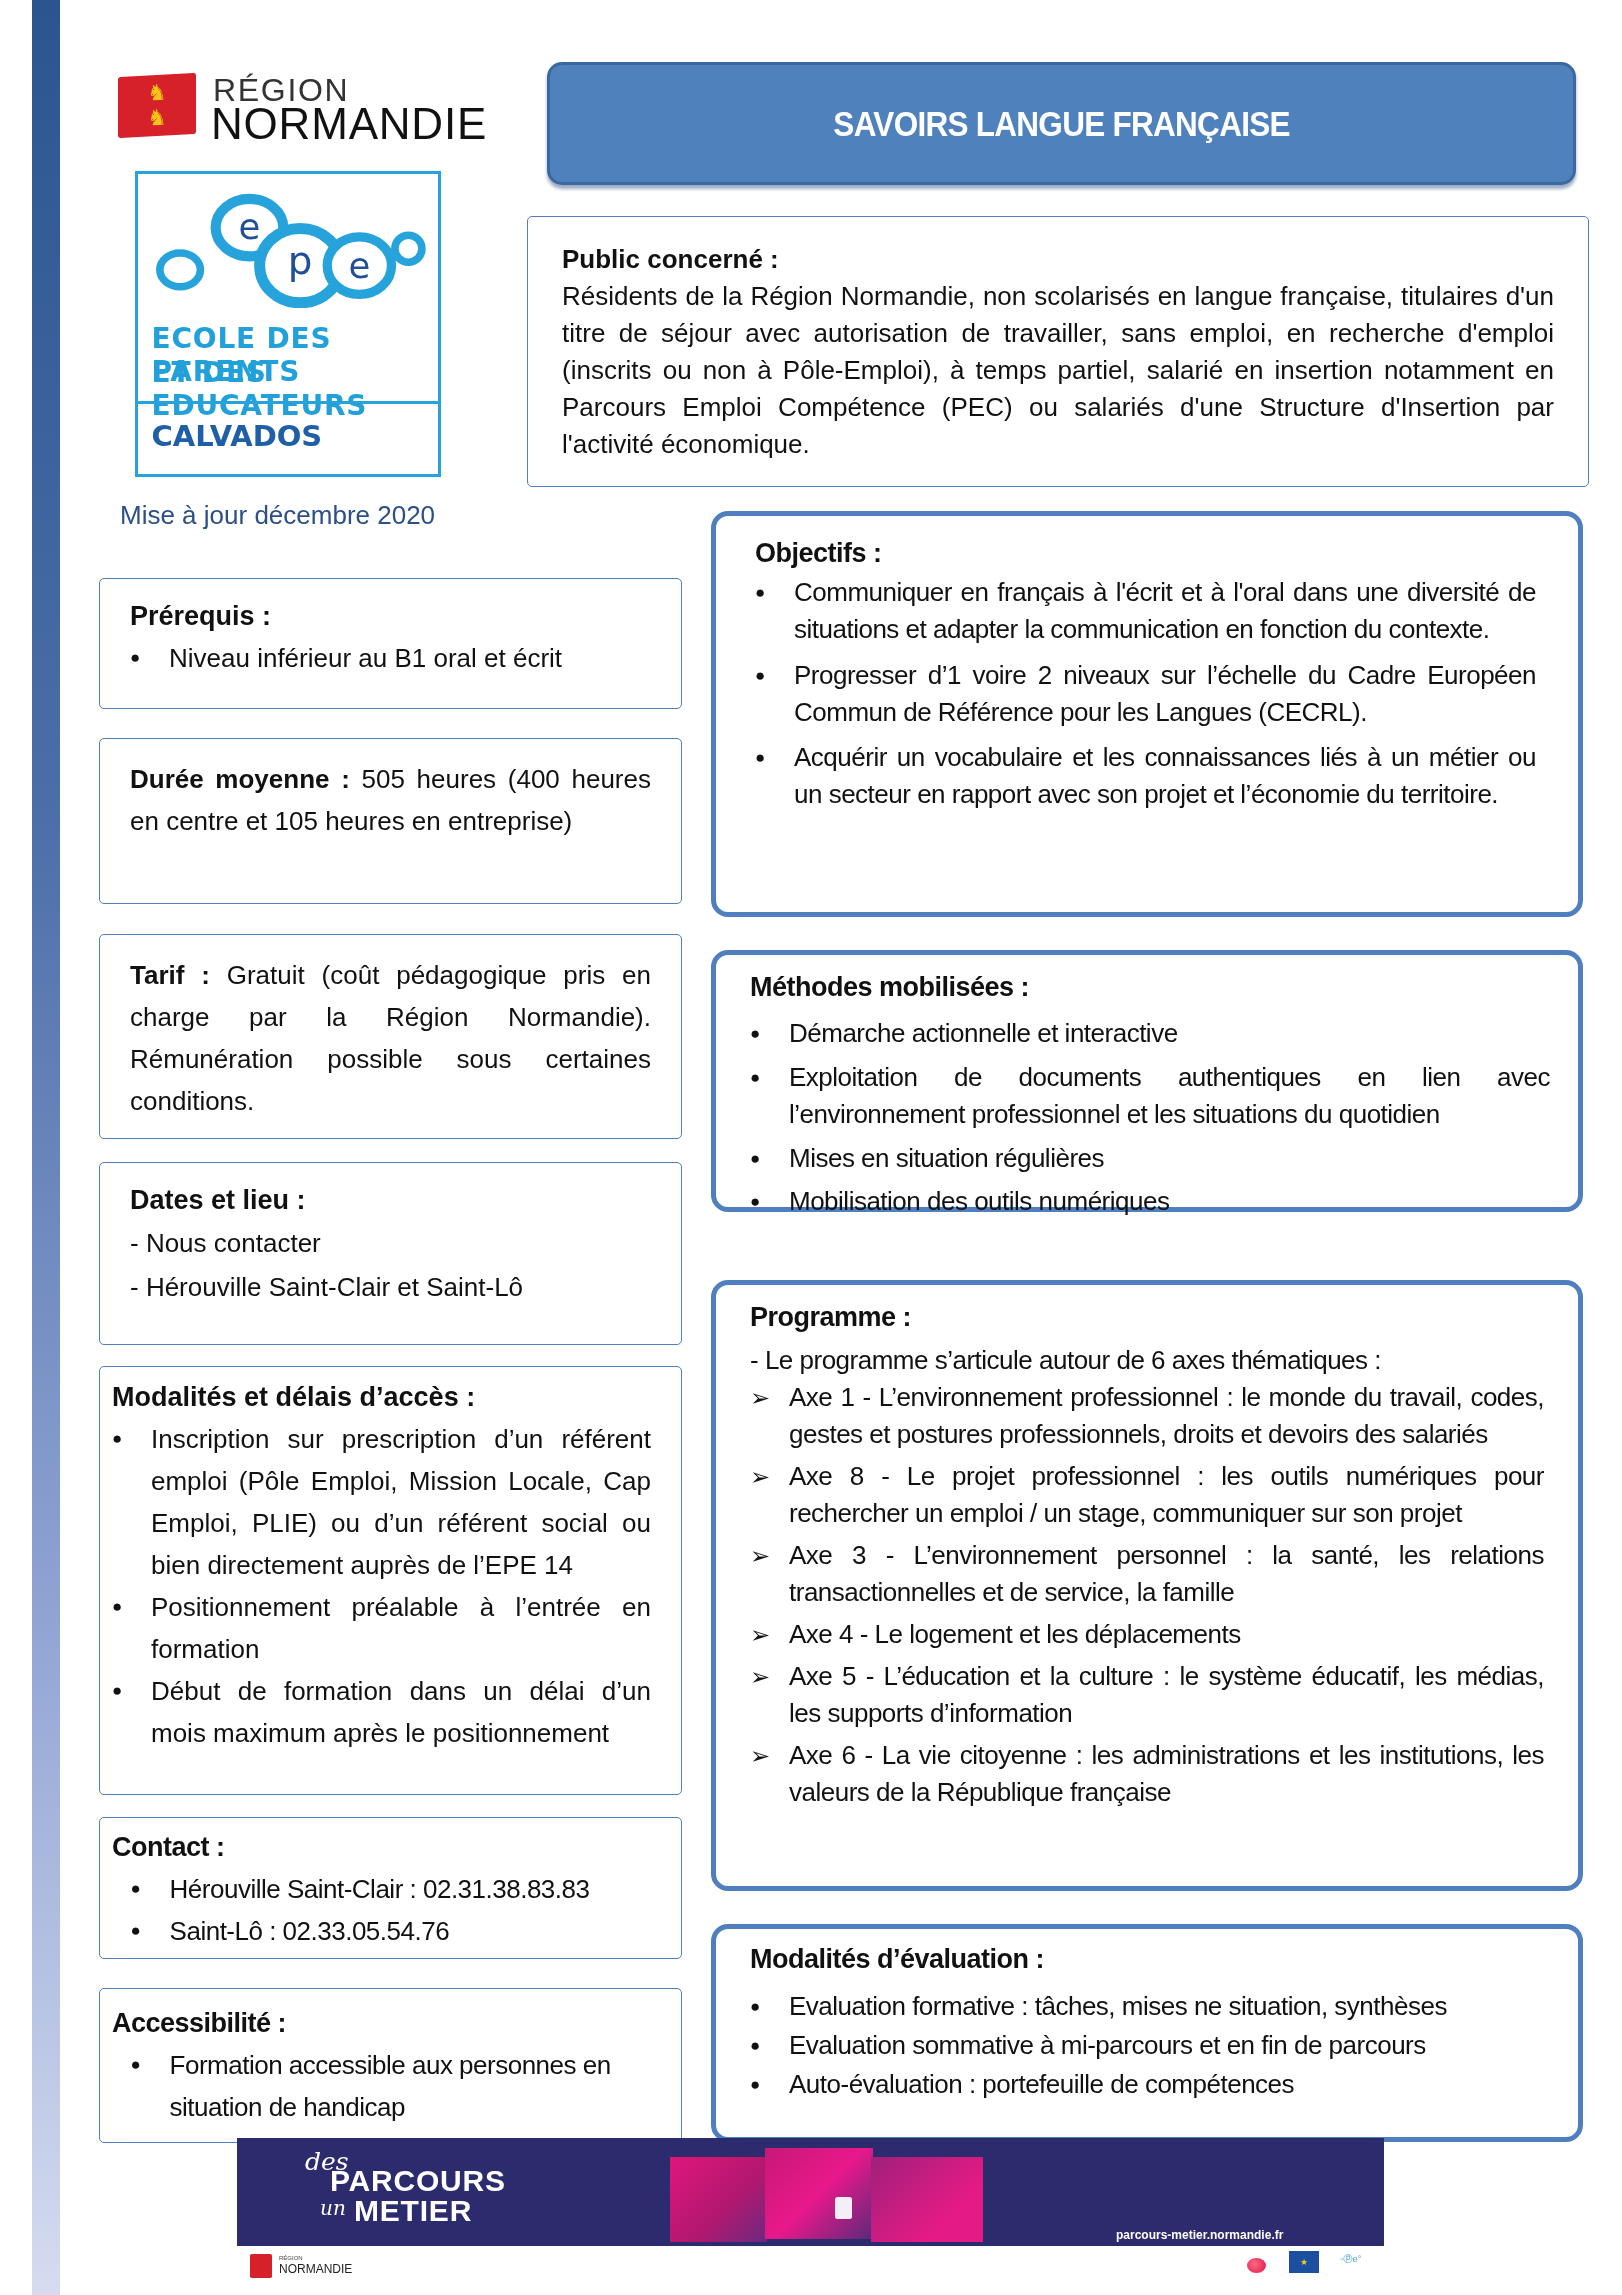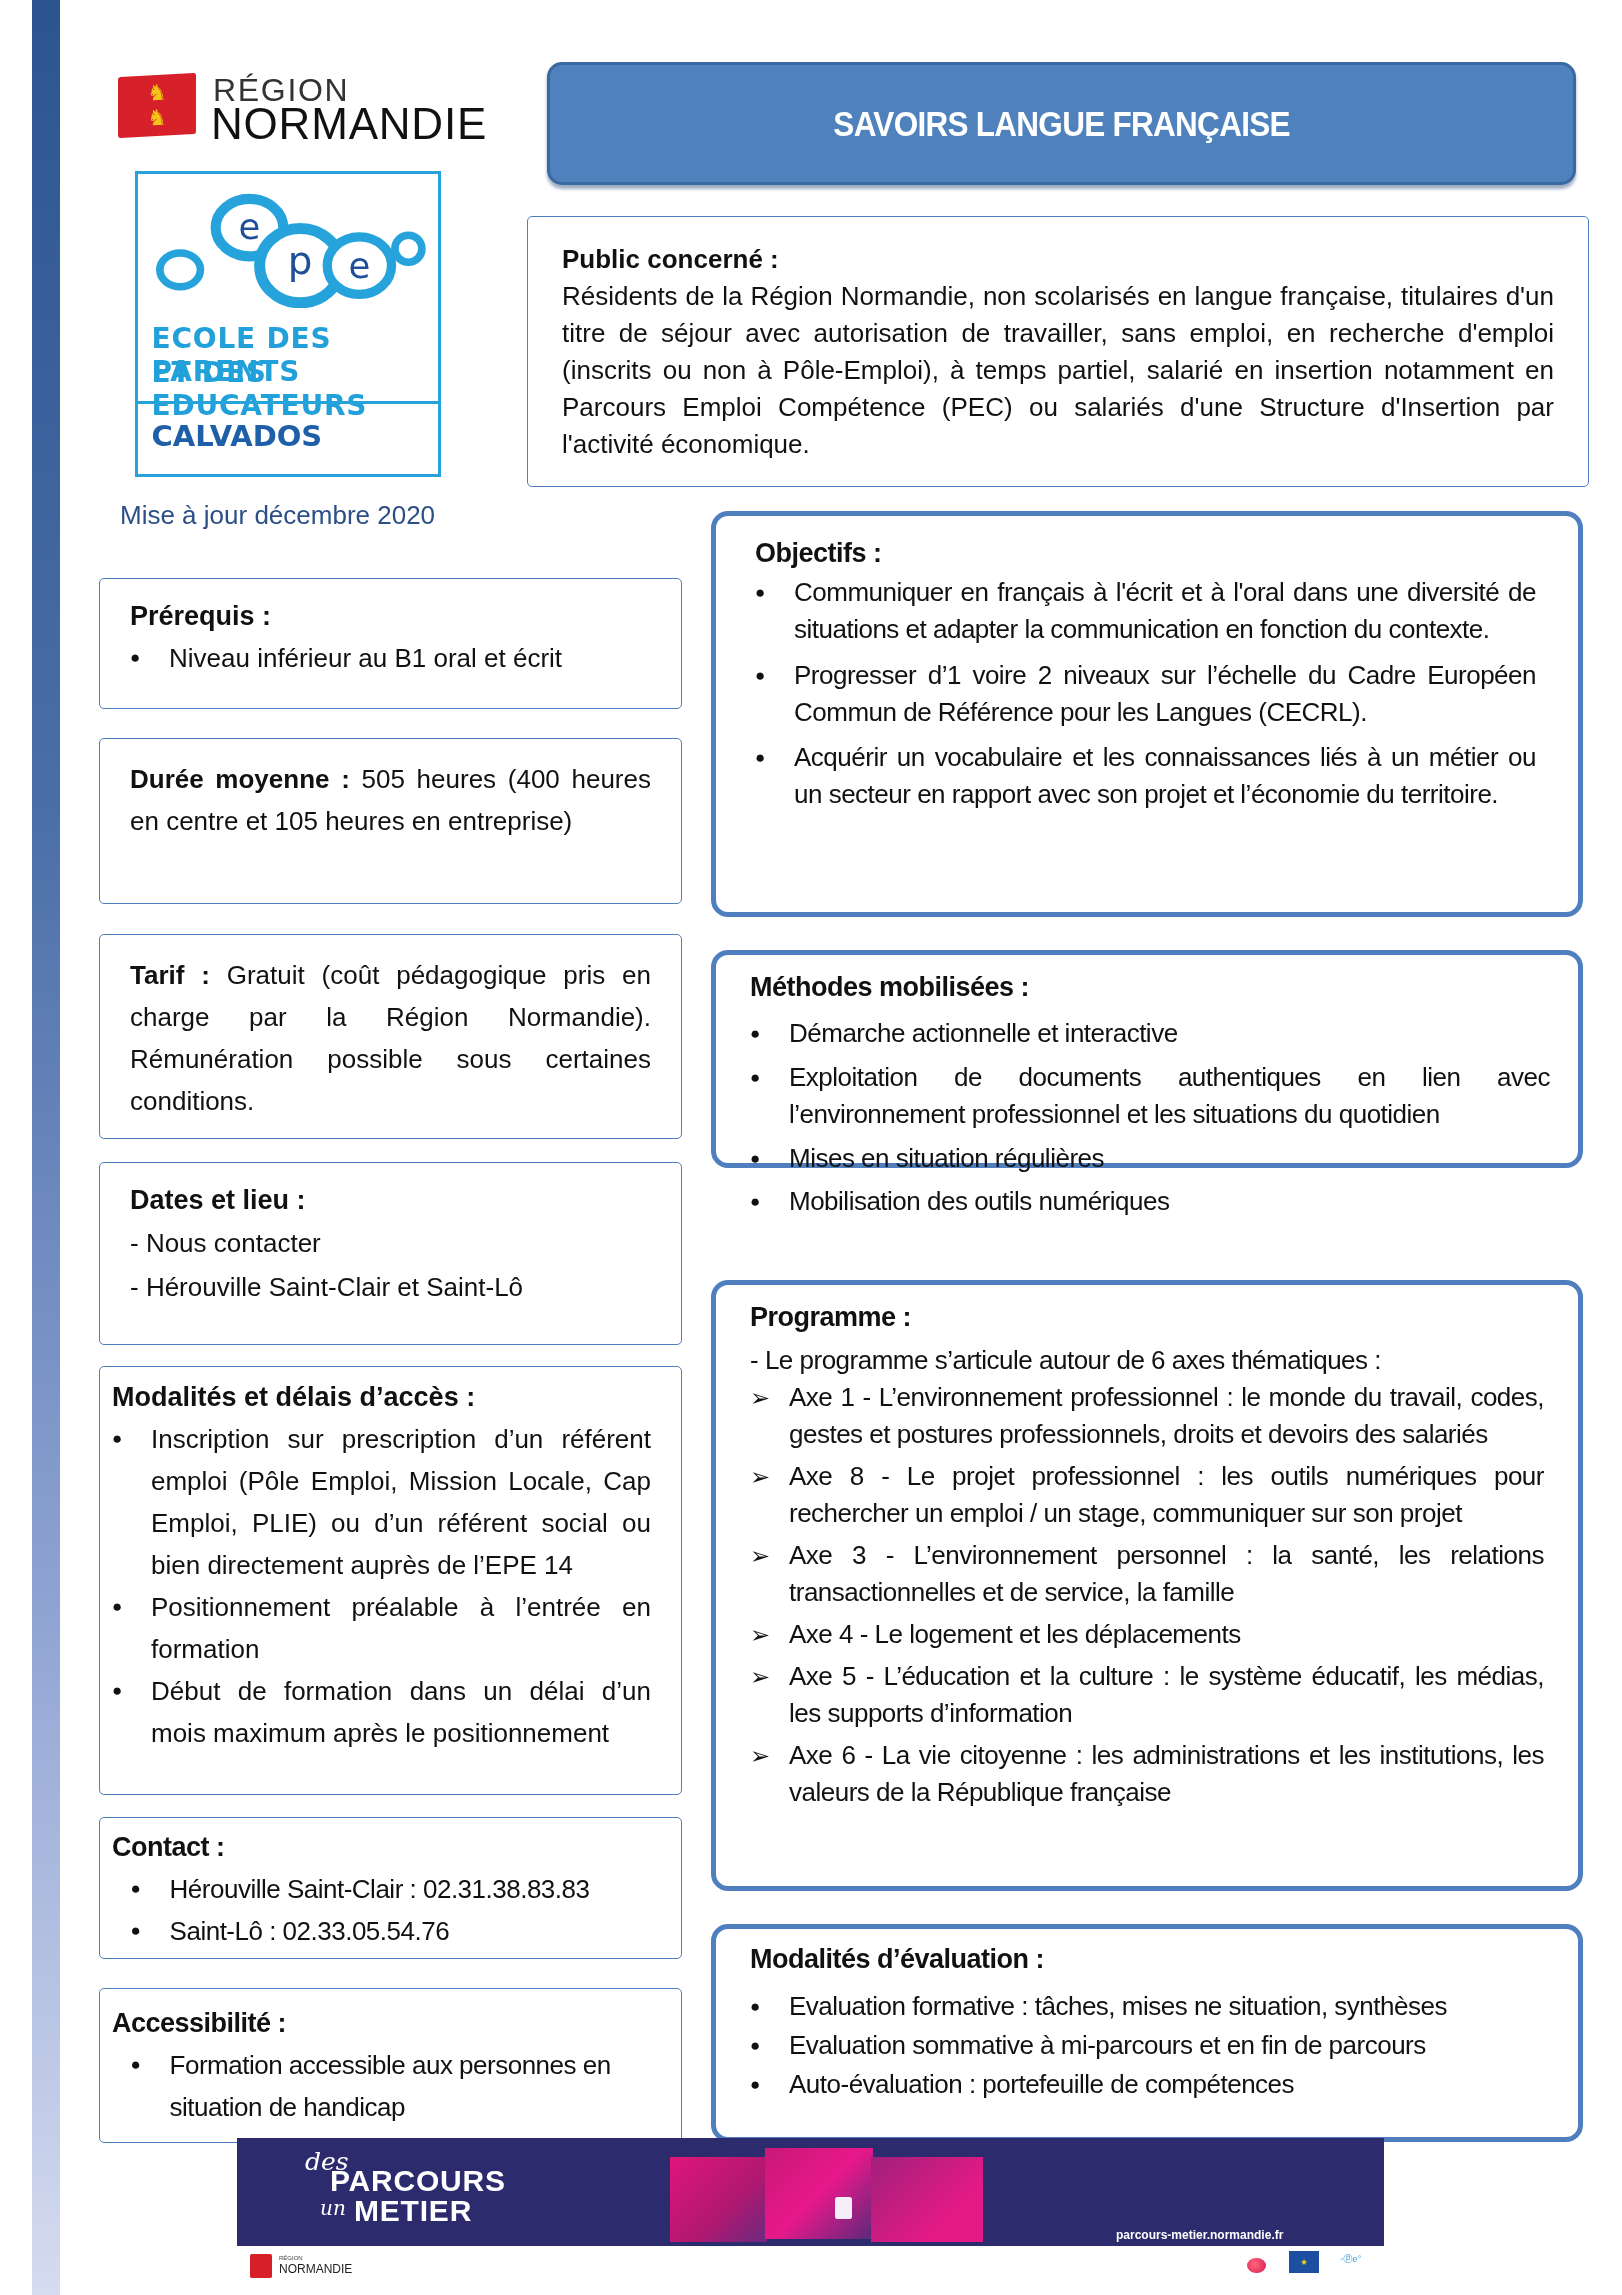--- a/index.html
+++ b/index.html
@@ -62,21 +62,21 @@
   #tarif { left: 99px; top: 934px; width: 583px; height: 205px; padding: 18.6px 30px 0 30px; }
   #dates { left: 99px; top: 1162px; width: 583px; height: 183px; padding: 22px 30px 0 30px; }
   #dates p { line-height: 44px; }
   #acces { left: 99px; top: 1366px; width: 583px; height: 429px; padding: 15px 30px 0 12px; }
   #acces li { line-height: 42px; }
   #contact { left: 99px; top: 1817px; width: 583px; height: 142px; padding: 13.5px 30px 0 12px; }
   #contact ul { padding-left: 18.6px; }
   #access { left: 99px; top: 1988px; width: 583px; height: 155px; padding: 18.6px 30px 0 12px; }
   #access ul { padding-left: 18.6px; }
 
-  #methodes { left: 711px; top: 950px; width: 872px; height: 218px; padding: 17px 28px 0 34px; }
+  #methodes { left: 711px; top: 950px; width: 872px; height: 262px; padding: 17px 28px 0 34px; }
   #methodes h3 { margin-bottom: 12px; }
   #methodes li { line-height: 37px; margin-bottom: 6.8px; }
   #programme { left: 711px; top: 1280px; width: 872px; height: 611px; padding: 17px 34px 0 34px; }
   #programme h3 { margin-bottom: 8.5px; }
   #programme .intro { line-height: 37px; }
   #eval { left: 711px; top: 1924px; width: 872px; height: 218px; padding: 15px 34px 0 34px; }
   #eval h3 { margin-bottom: 12px; }
   #eval li { line-height: 39px; }
 
   

